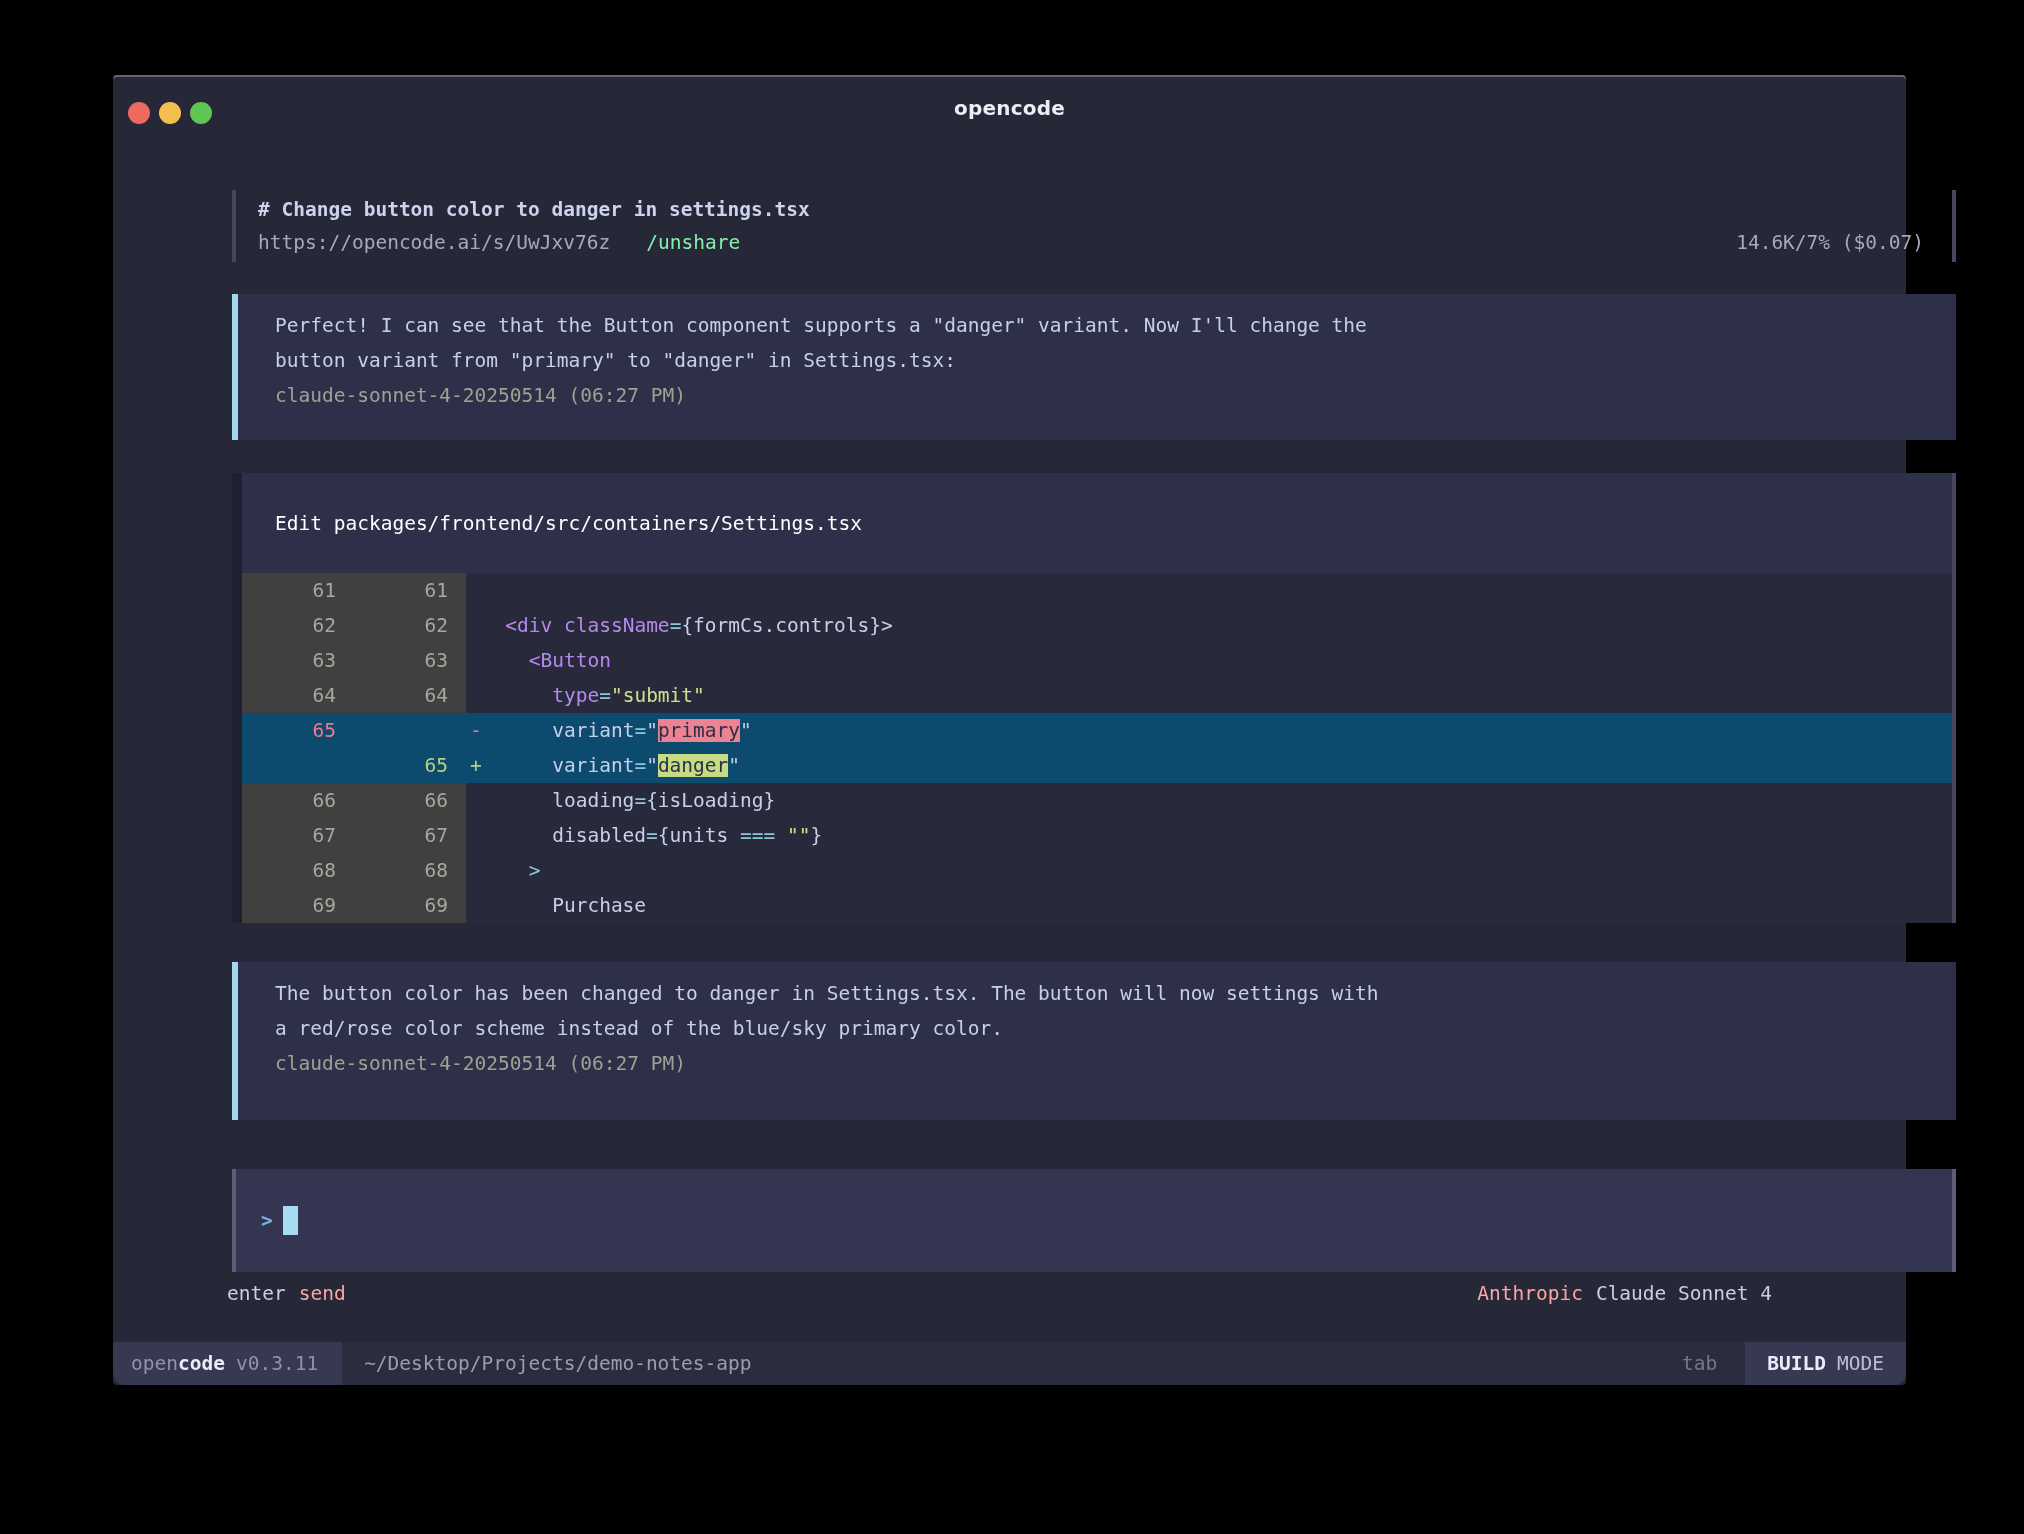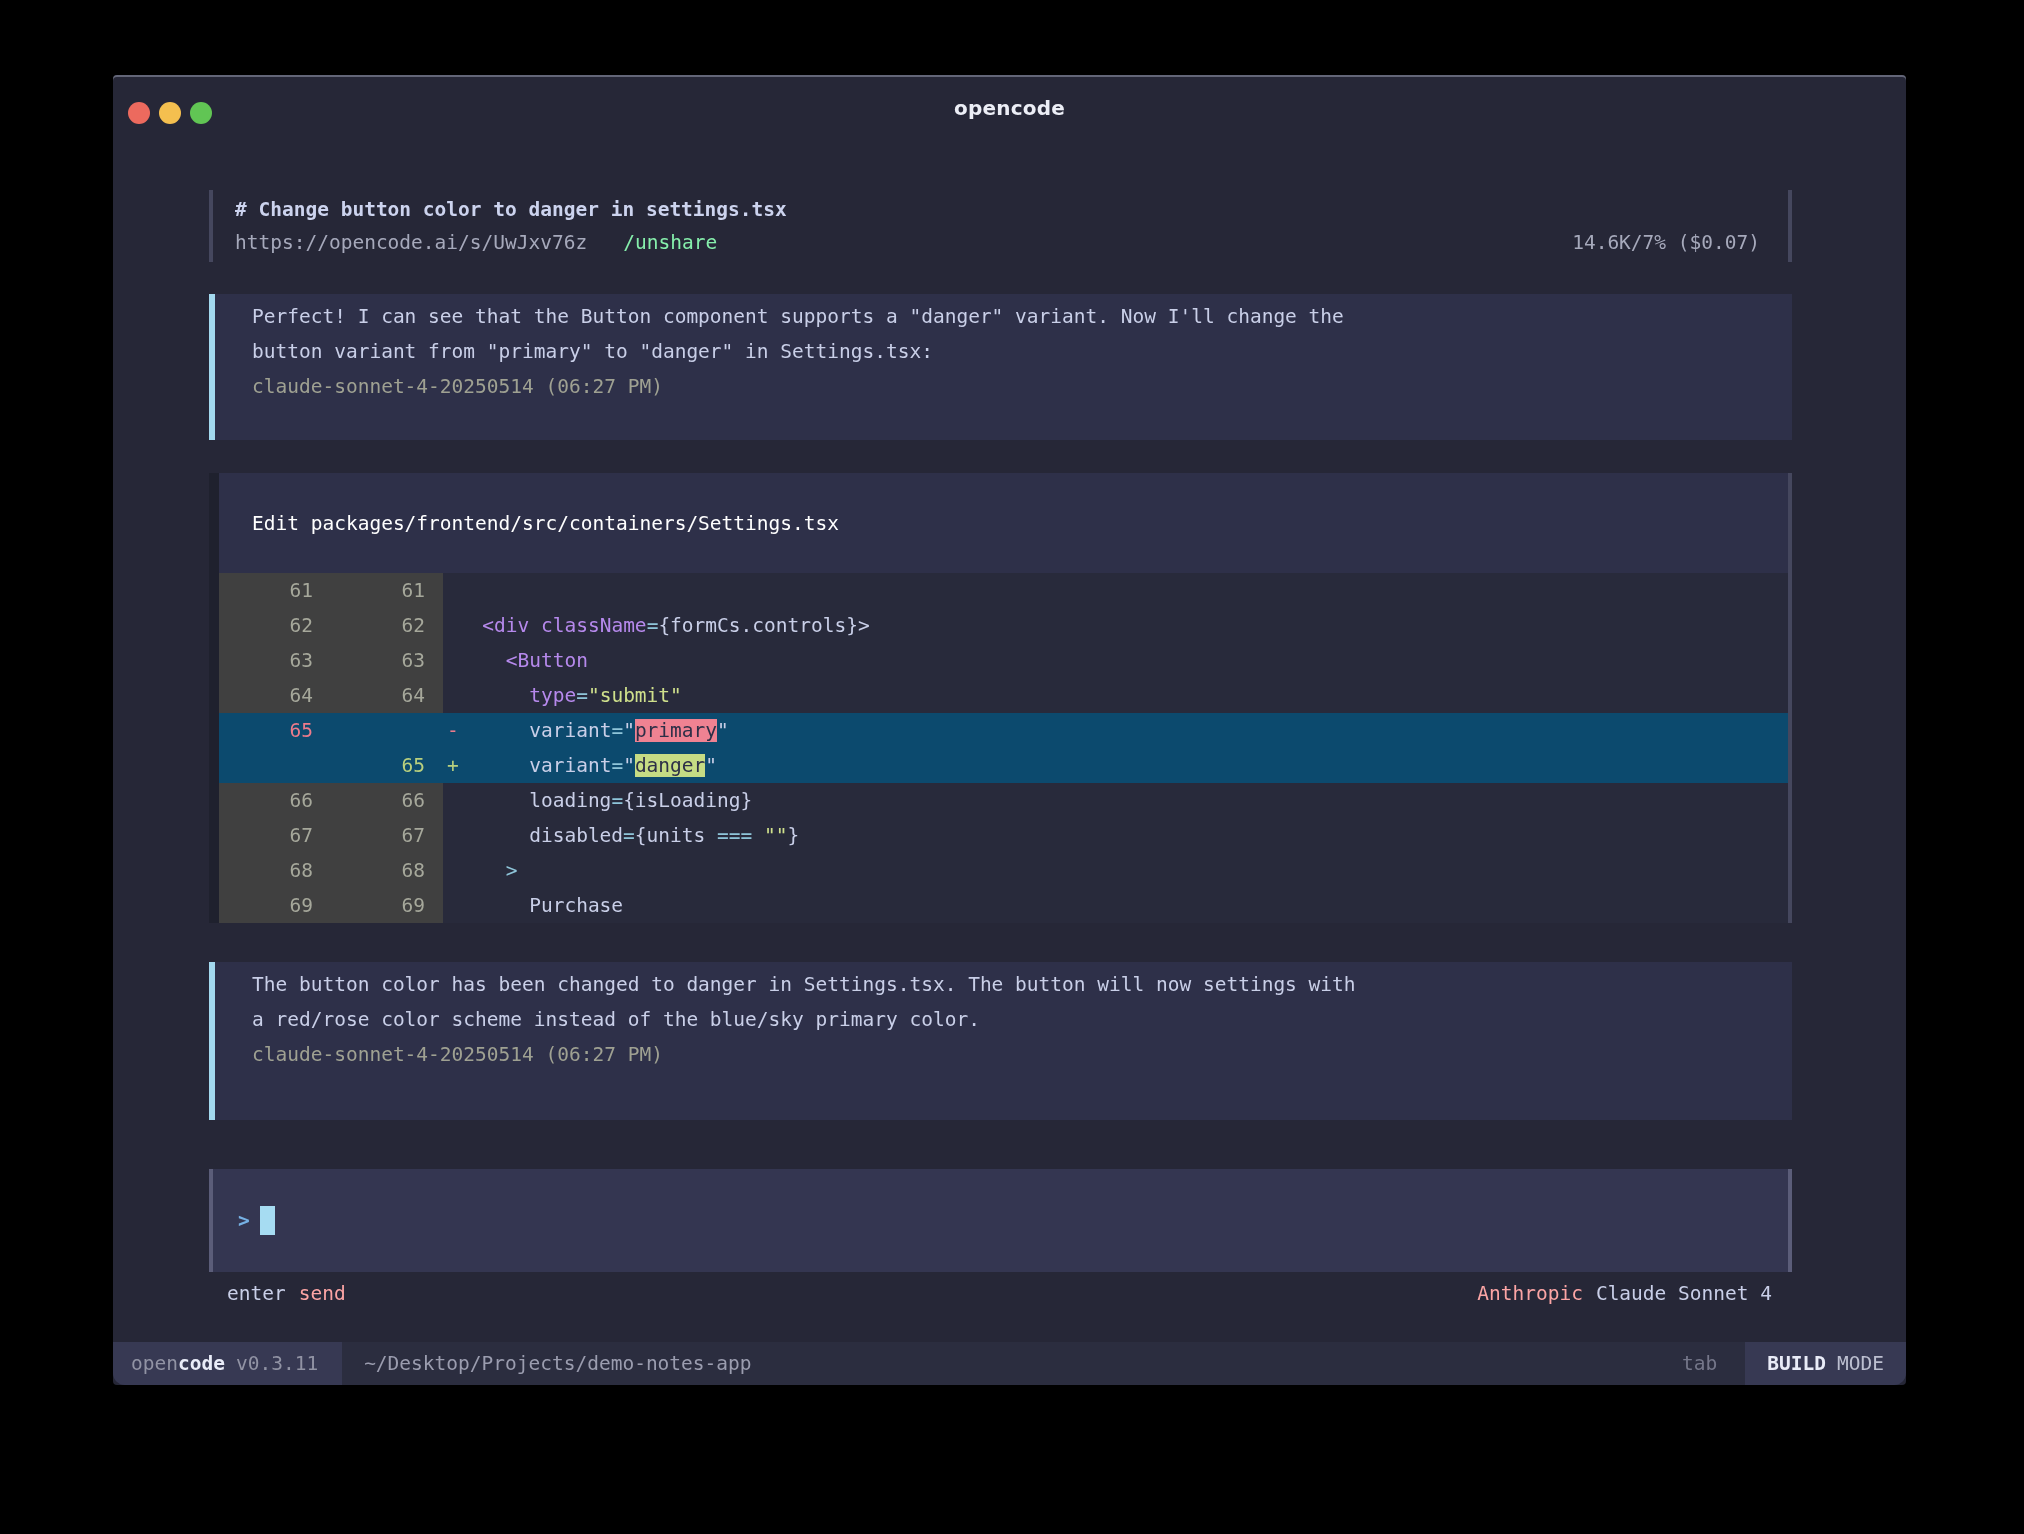--- a/index.html
+++ b/index.html
@@ -18,30 +18,30 @@
   .titlebar { position:absolute; top:0; left:0; right:0; height:58px; }
   .lights { position:absolute; left:15px; top:27px; display:flex; gap:9px; }
   .light { width:22px; height:22px; border-radius:50%; }
   .light.red { background:#ec6a5e; } .light.yellow { background:#f4bf4f; } .light.green { background:#61c554; }
   .wtitle {
     position:absolute; top:21px; left:0; right:0; text-align:center;
     font-family:"DejaVu Sans","Liberation Sans",sans-serif; font-weight:bold;
     font-size:20px; color:#eceef6; letter-spacing:.2px;
   }
   
-  .block { position:absolute; left:96px; width:1583px; }
+  .block { position:absolute; left:119px; width:1724px; }
   
   .hblock { top:115px; height:72px; border-left:4px solid #45475e; border-right:4px solid #45475e; padding:3px 0 0 22px; }
   .htitle { font-weight:bold; color:#ccd3ee; line-height:33px; white-space:pre; }
   .hrow { display:flex; line-height:33px; white-space:pre; }
   .hurl { color:#a6a9bb; }
   .hunshare { color:#86efac; margin-left:36px; }
   .htokens { margin-left:auto; color:#a6a9bb; padding-right:28px; }
   
-  .msg { background:#2e3049; border-left:6px solid #a3d9ef; padding:5px 30px 0 37px; }
+  .msg { background:#2e3049; border-left:6px solid #a3d9ef; padding:14px 30px 0 37px; }
   .msg1 { top:219px; height:146px; }
   .msg2 { top:887px; height:158px; }
   .mline { line-height:35px; color:#c9cfe8; white-space:pre; }
   .mmeta { line-height:35px; color:#9fa192; white-space:pre; }
   
   .edit { top:398px; height:450px; border-left:10px solid #1f212e; border-right:4px solid #45475e; }
   .ehead { height:100px; background:#2e3049; display:flex; align-items:center; padding-left:33px; color:#ffffff; white-space:pre; }
   .diff { background:#282a3b; }
   .drow { display:flex; height:35px; line-height:35px; }
   .gut { width:112px; flex:0 0 112px; text-align:right; padding-right:18px; background:#404040; color:#a6a89b; }

